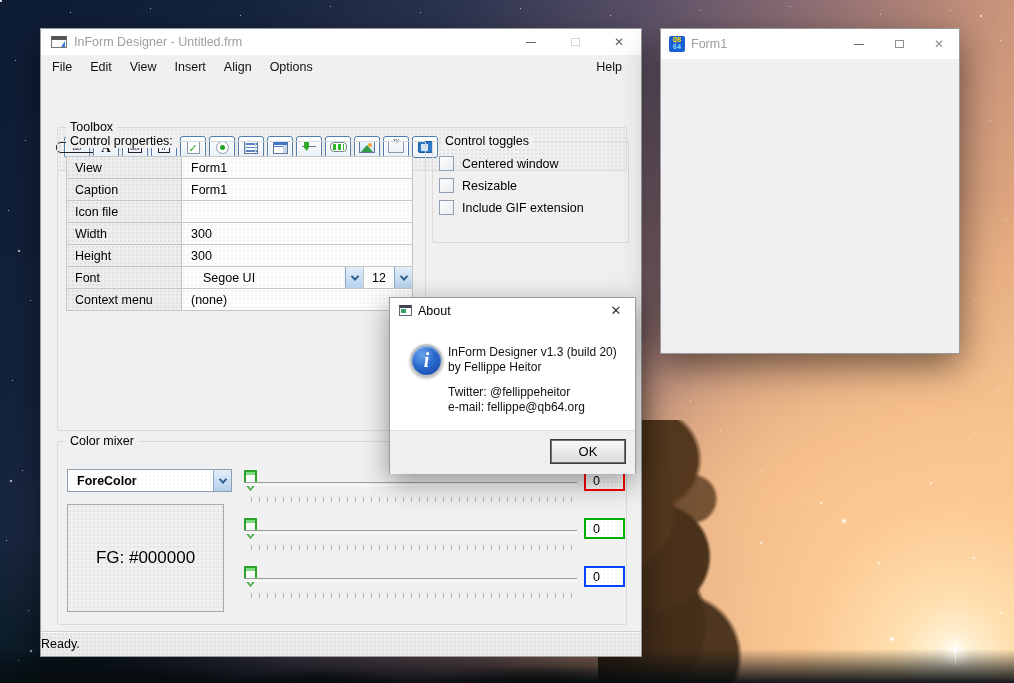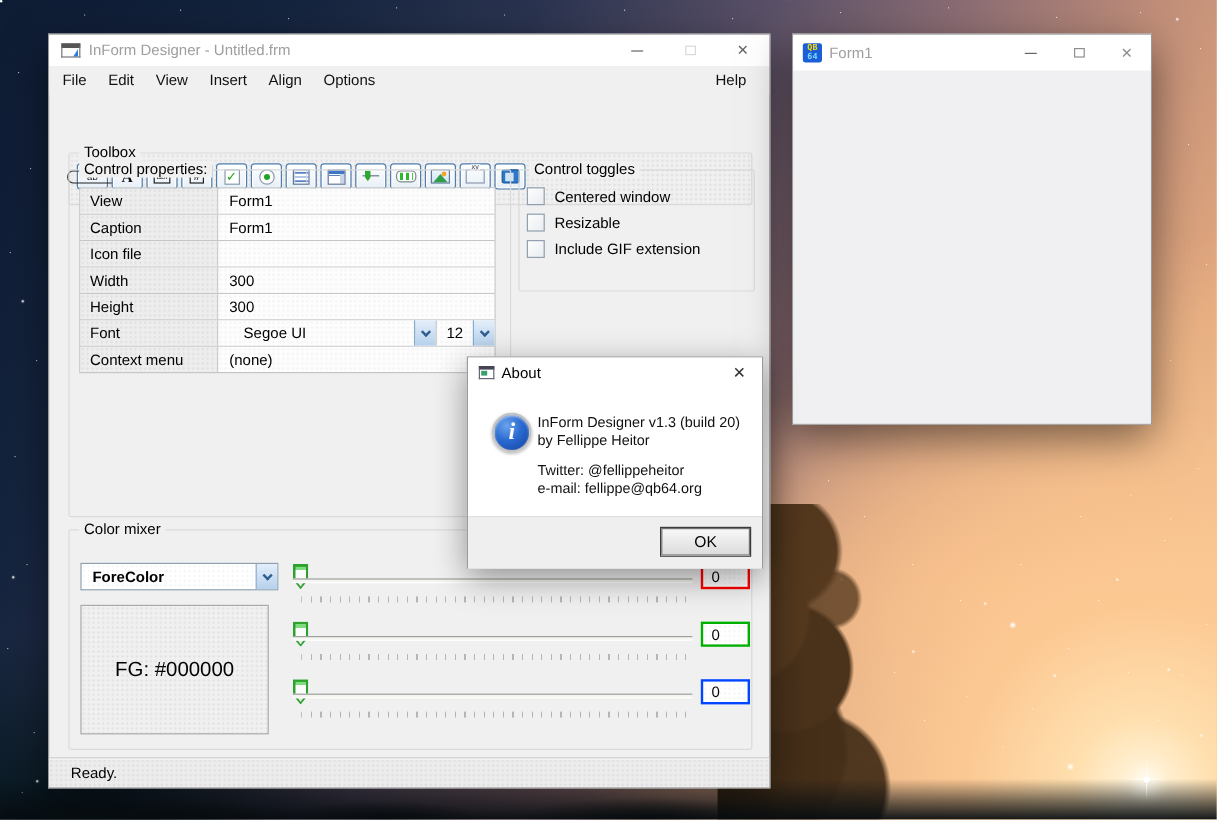--- a/index.html
+++ b/index.html
@@ -158,21 +158,21 @@
     background-image:repeating-linear-gradient(90deg,#b5b5b5 0 1px,transparent 1px 8px); }
   .vbox { position:absolute; left:526px; width:41px; height:21px; background:#fff; border:2px solid #000;
     font-size:12.5px; display:flex; align-items:center; padding-left:7px;
     background-image:radial-gradient(rgba(130,130,130,.07) 1px, transparent 1px); background-size:4px 4px; }
   .vbox.red { border-color:#ff0000; }
   .vbox.green { border-color:#00b000; }
   .vbox.blue { border-color:#0045ff; }
 
   .statusbar { position:absolute; left:0; right:0; bottom:0; height:25px; background:#ececec;
     border-top:1px solid #cfcfcf; box-shadow:inset 0 1px 0 #fafafa; display:flex; align-items:center;
-    font-size:12.5px; color:#000; padding-left:18px;
+    font-size:12.5px; color:#000; 
     background-image:radial-gradient(rgba(110,110,110,.10) 1px, transparent 1px); background-size:4px 4px; }
 
   
   #about { left:389px; top:297px; width:247px; height:177px; background:#fff; border:1px solid #9b9b9b;
     position:absolute; box-shadow:0 8px 26px rgba(0,0,0,.4); z-index:30; }
   #about .titlebar { height:25px; padding-left:9px; }
   .about-ico { width:13px; height:11px; border:1px solid #667; background:#fff; border-top:3px solid #445; position:relative; margin-right:6px; }
   .about-ico::after { content:""; position:absolute; left:1px; top:1px; width:5px; height:4px; background:#3aa06a; }
   #about .title-text { color:#000; }
   #about .cap-btn { width:38px; color:#333; font-size:13px; }

